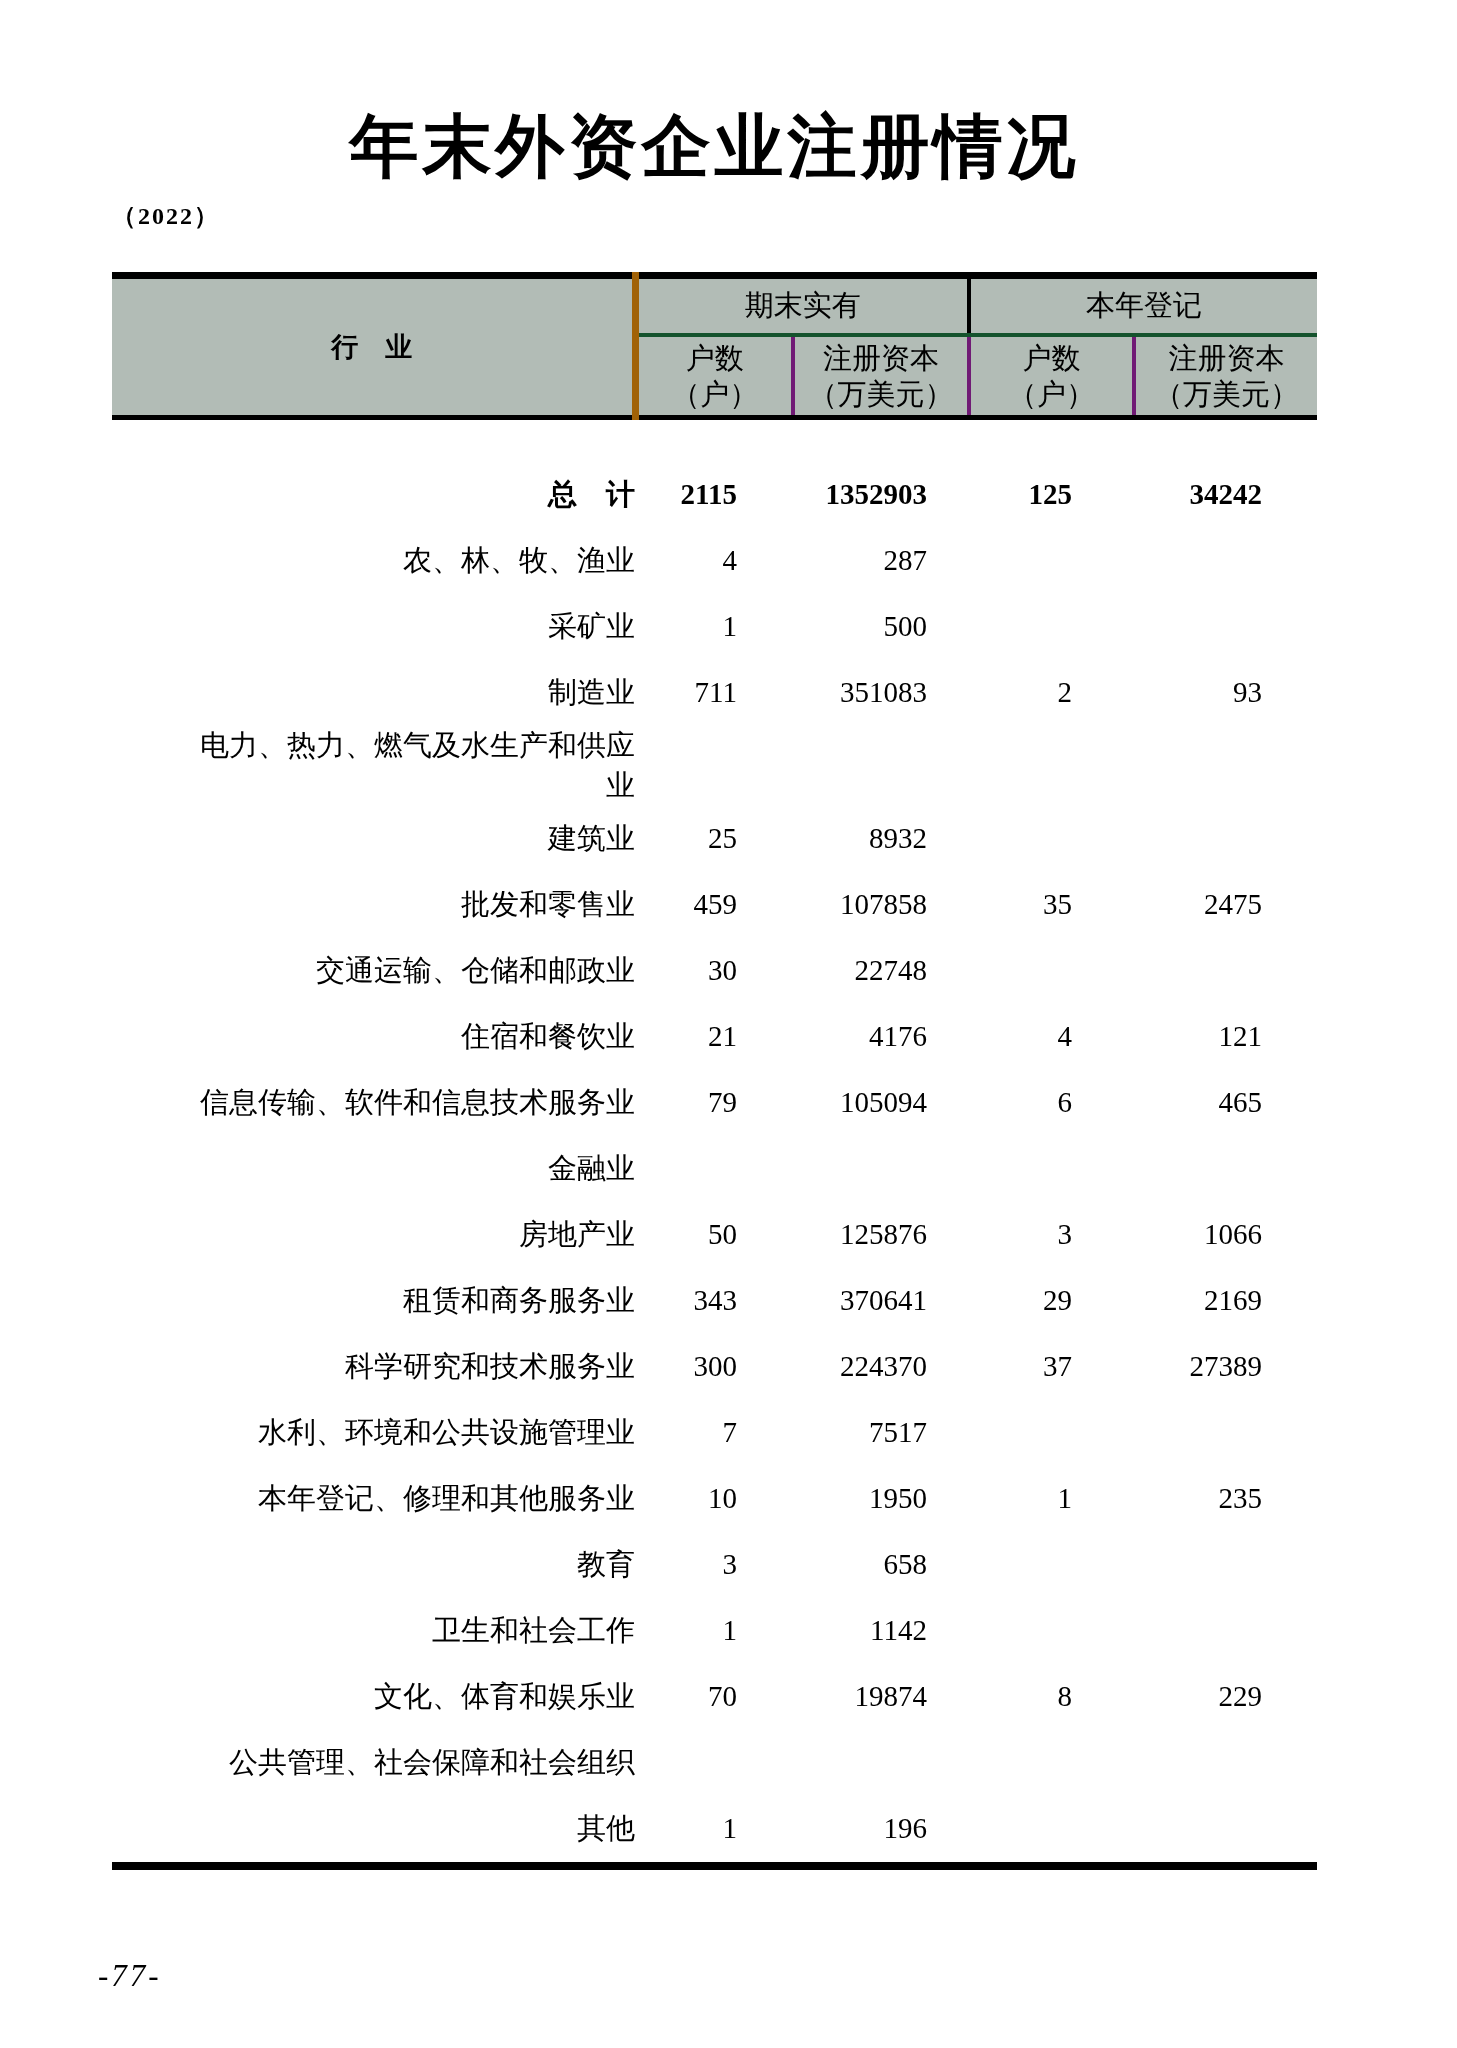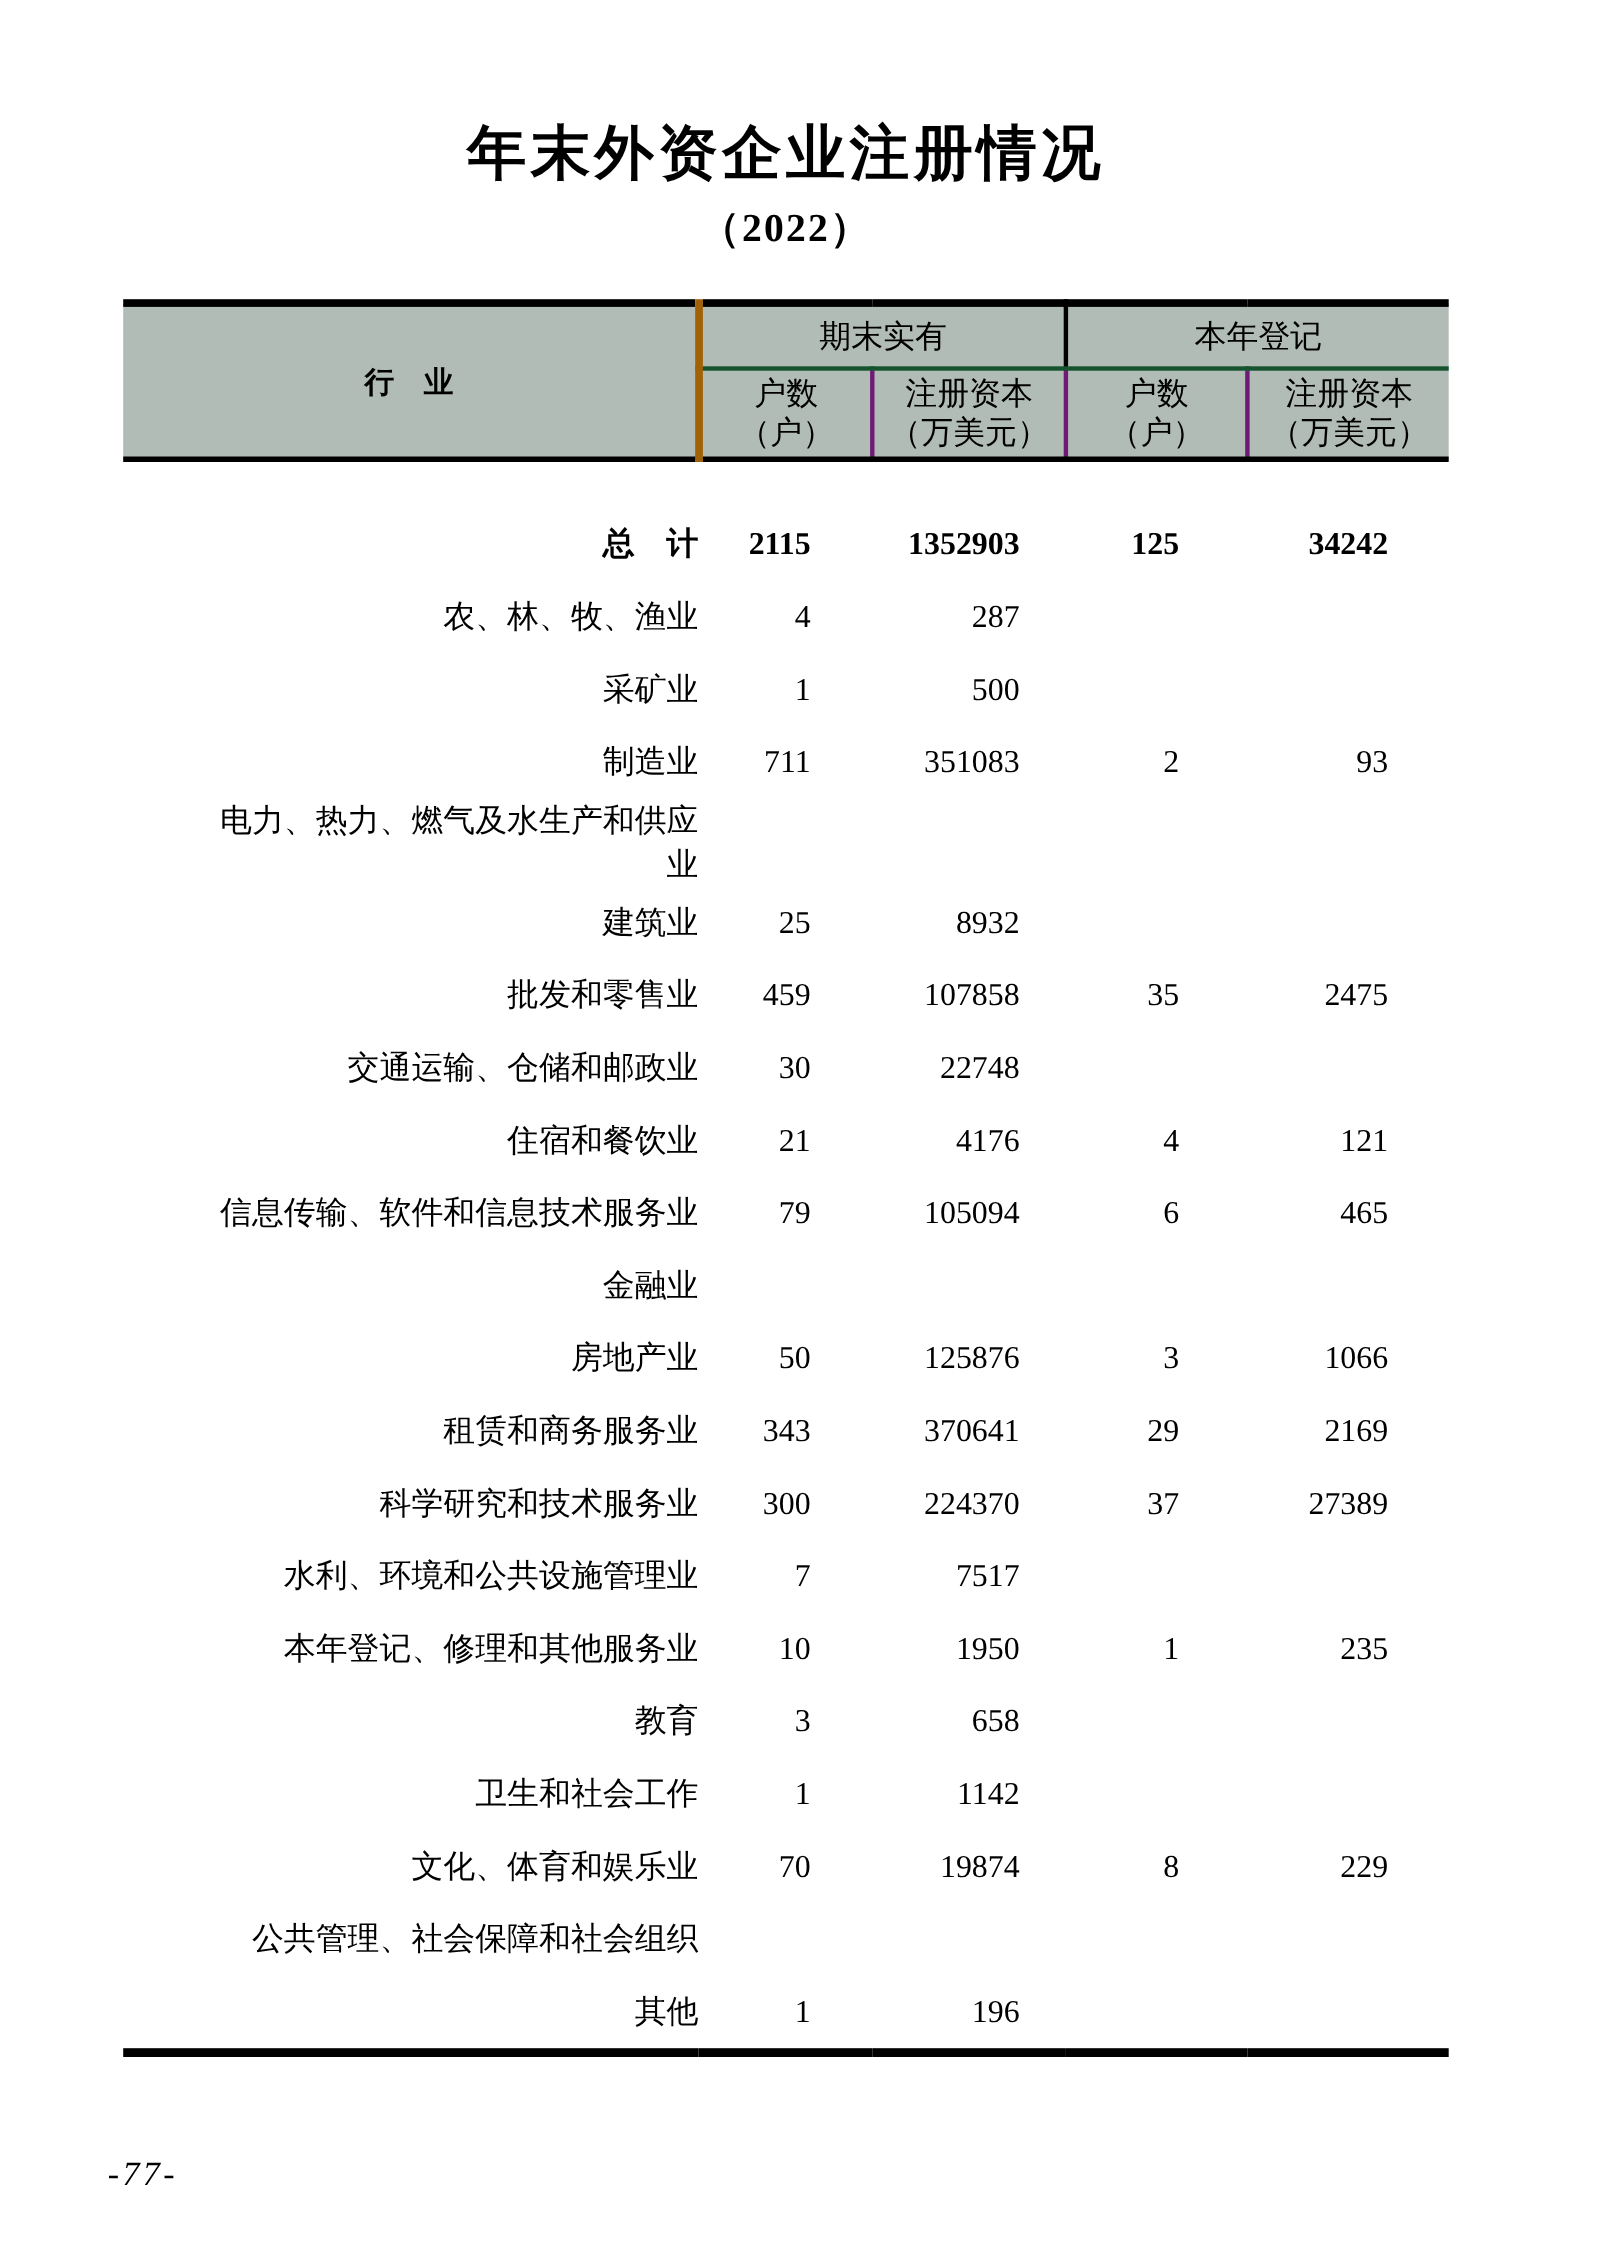--- a/index.html
+++ b/index.html
@@ -9,31 +9,30 @@
     height:2048px;
     background:#ffffff;
     color:#000;
     font-family:"Liberation Serif","DejaVu Serif",serif;
     box-sizing:border-box;
     padding-top:110px;
     overflow:hidden;
   }
   .content{width:1205px;margin-left:112px;}
   .title{
-    font-size:54px;
+    font-size:69px;
     font-weight:bold;
     text-align:center;
     letter-spacing:4px;
     line-height:1.1;
     margin:0;
   }
   .subtitle{
-    font-size:36px;
+    font-size:24px;
     font-weight:bold;
-    text-align:center;
     letter-spacing:2px;
     margin-top:14px;
   }
   table.reg{
     border-collapse:collapse;
     table-layout:fixed;
     width:1205px;
     margin-top:40px;
     border-top:7px solid #000;
     border-bottom:8px solid #000;

